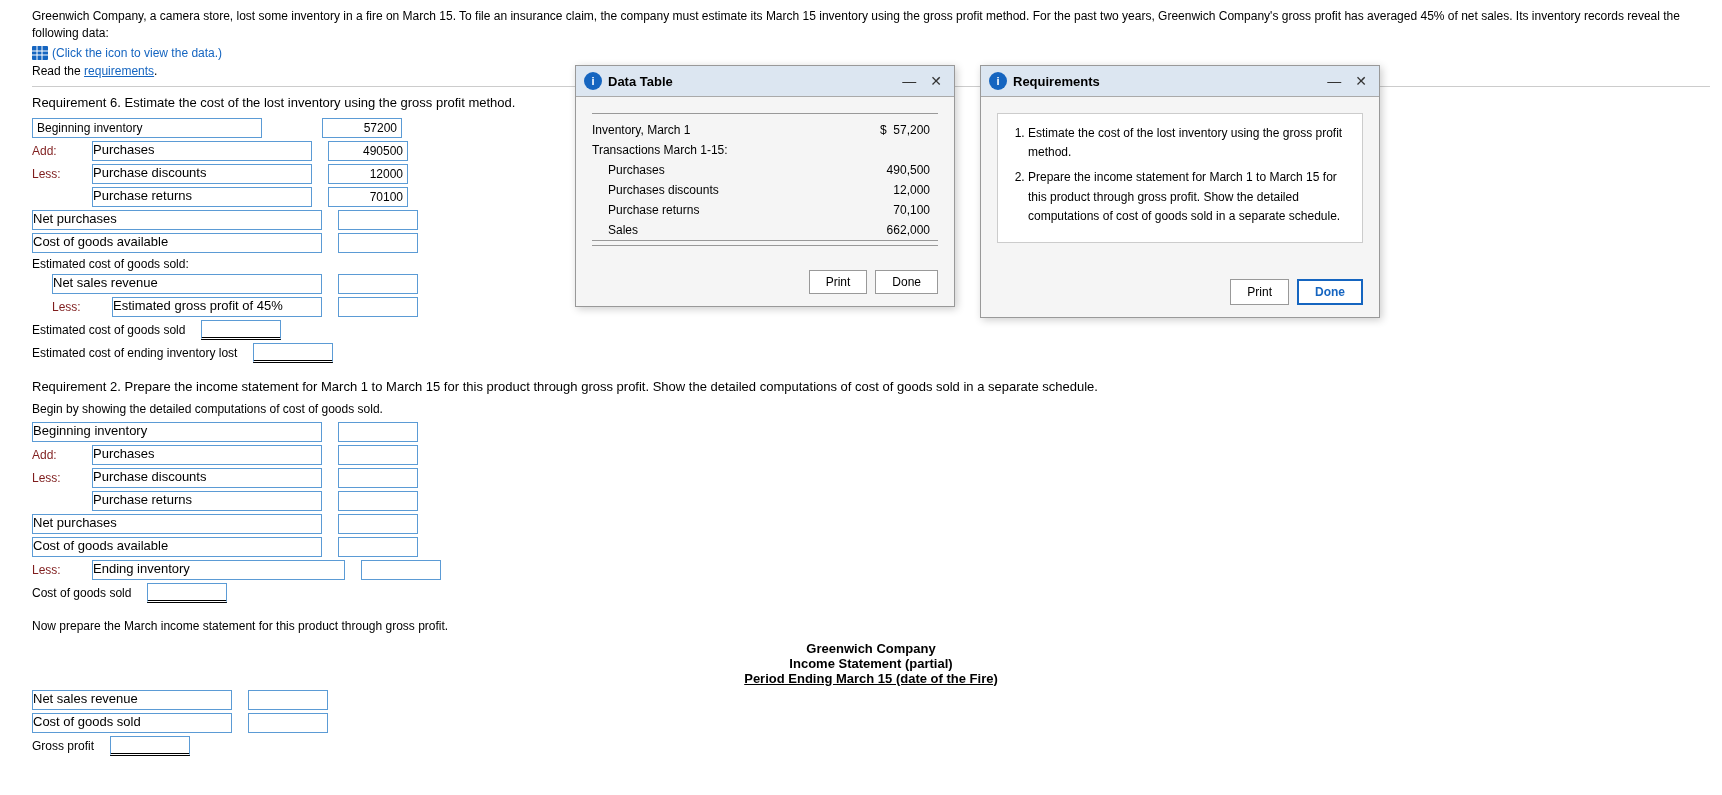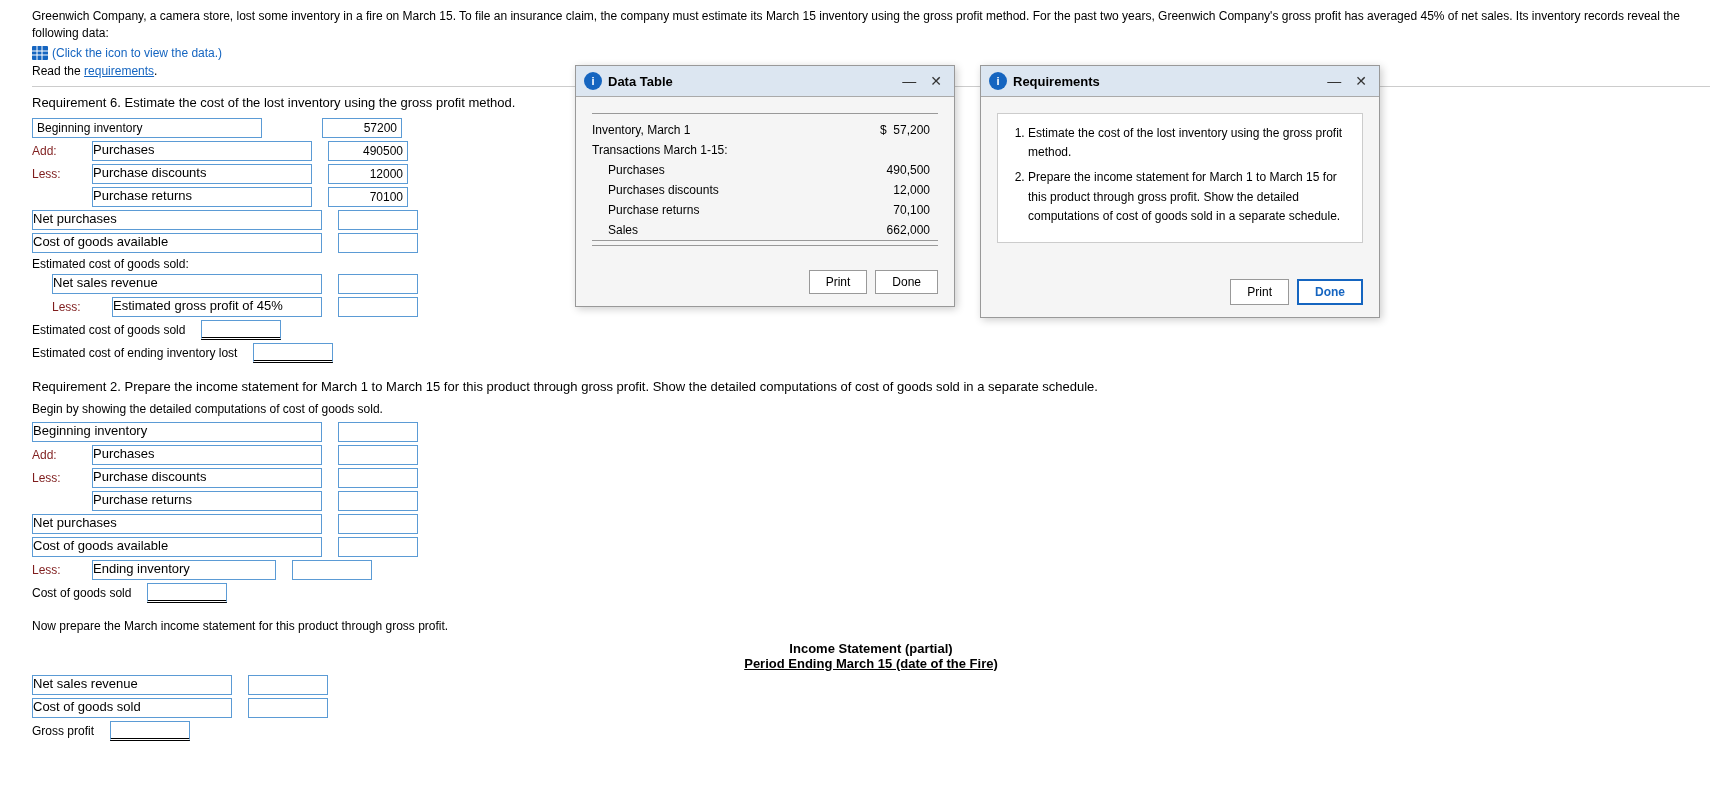--- a/index.html
+++ b/index.html
@@ -225,35 +225,36 @@
     </div>
 
     <div class="row">
       <span class="field-box" style="width:290px;">Cost of goods available</span>
       <span style="width:16px;"></span>
       <span class="field-box field-medium"></span>
     </div>
 
     <div class="row">
       <span class="label-col">Less:</span>
-      <span class="field-box" style="width:184px;">Ending inventory</span>
+      <span class="field-box" style="width:253px;">Ending inventory</span>
       <span style="width:16px;"></span>
       <span class="field-box field-medium"></span>
     </div>
 
     <div class="row">
       <span style="font-size:12px;">Cost of goods sold</span>
       <span style="width:16px;"></span>
       <span class="field-box field-medium" style="border-bottom:3px double #000;"></span>
     </div>
 
     <div class="income-stmt">
       <div style="font-size:12px;margin-bottom:8px;margin-top:10px;">Now prepare the March income statement for this product through gross profit.</div>
 
       <div style="text-align:center;margin-bottom:4px;">
+        <div style="font-weight:bold;font-size:13px;">Greenwich Company</div>
         <div style="font-weight:bold;font-size:13px;">Income Statement (partial)</div>
         <div style="font-weight:bold;font-size:13px;text-decoration:underline;">Period Ending March 15 (date of the Fire)</div>
       </div>
 
       <div class="row">
         <span class="field-box" style="width:200px;">Net sales revenue</span>
         <span style="width:16px;"></span>
         <span class="field-box field-medium"></span>
       </div>
 

